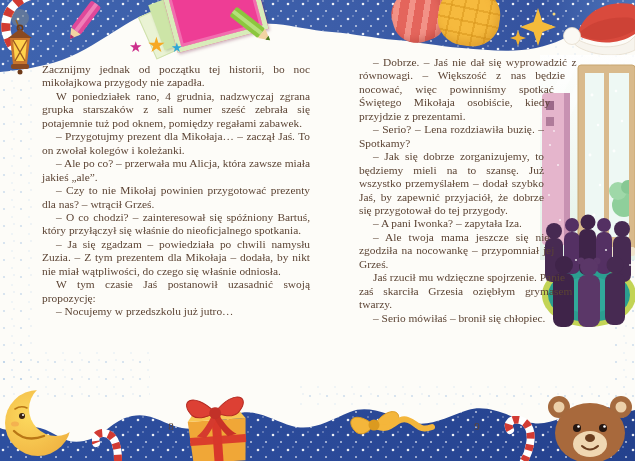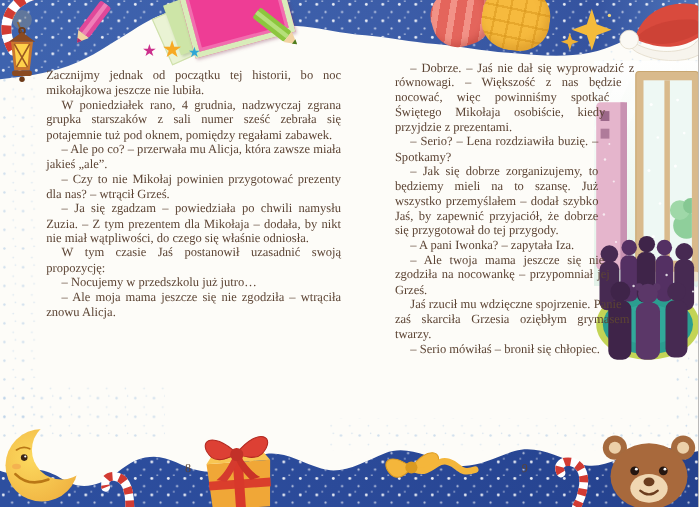--- a/index.html
+++ b/index.html
@@ -344,28 +344,29 @@
         <circle cx="34.5" cy="32.5" r="1.3" fill="#fff"></circle>
       <circle cx="59" cy="34" r="4" fill="#241610"></circle>
         <circle cx="60.5" cy="32.5" r="1.3" fill="#fff"></circle>
       <ellipse cx="46" cy="44" rx="5" ry="4" fill="#6b3d1e"></ellipse>
       <path d="M38,52 Q46,59 54,52" stroke="#6b3d1e" stroke-width="2" fill="none" stroke-linecap="round"></path>
     </svg>
   </div>
 
   <div class="text-col" id="left-col">
 
-  <p class="para">Zacznijmy jednak od początku tej historii, bo noc mikołajkowa jeszcze nie lubiła.</p>
+  <p class="para">Zacznijmy jednak od początku tej historii, bo noc mikołajkowa przygody nie zapadła.</p>
       <p class="para">W poniedziałek rano, 4 grudnia, nadzwyczaj zgrana grupka starszaków z sali numer sześć zebrała się potajemnie tuż pod oknem, pomiędzy regałami zabawek.</p>
+      <p class="para">– Przygotujmy prezent dla Mikołaja… – zaczął Jaś. To on zwołał kolegów i koleżanki.</p>
       <p class="para">– Ale po co? – przerwała mu Alicja, która zawsze miała jakieś „ale”.</p>
       <p class="para">– Czy to nie Mikołaj powinien przygotować prezenty dla nas? – wtrącił Grześ.</p>
+      <p class="para">– O co chodzi? – zainteresował się spóźniony Bartuś, który przyłączył się właśnie do nieoficjalnego spotkania.</p>
       <p class="para">– Ja się zgadzam – powiedziała po chwili namysłu Zuzia. – Z tym prezentem dla Mikołaja – dodała, by nikt nie miał wątpliwości, do czego się właśnie odniosła.</p>
       <p class="para">W tym czasie Jaś postanowił uzasadnić swoją propozycję:</p>
       <p class="para">– Nocujemy w przedszkolu już jutro…</p>
-      <p class="para">– Ale moja mama jeszcze się nie zgodziła – wtrąciła znowu Alicja.</p>
     </div>
 
   <div class="text-col" id="right-col">
     <div class="illu-spacer"></div>
 
   <p class="para">– Dobrze. – Jaś nie dał się wyprowadzić z równowagi. – Większość z nas będzie nocować, więc powinniśmy spotkać Świętego Mikołaja osobiście, kiedy przyjdzie z prezentami.</p>
       <p class="para">– Serio? – Lena rozdziawiła buzię. – Spotkamy?</p>
       <p class="para">– Jak się dobrze zorganizujemy, to będziemy mieli na to szansę. Już wszystko przemyślałem – dodał szybko Jaś, by zapewnić przyjaciół, że dobrze się przygotował do tej przygody.</p>
       <p class="para">– A pani Iwonka? – zapytała Iza.</p>
       <p class="para">– Ale twoja mama jeszcze się nie zgodziła na nocowankę – przypomniał jej Grześ.</p>

